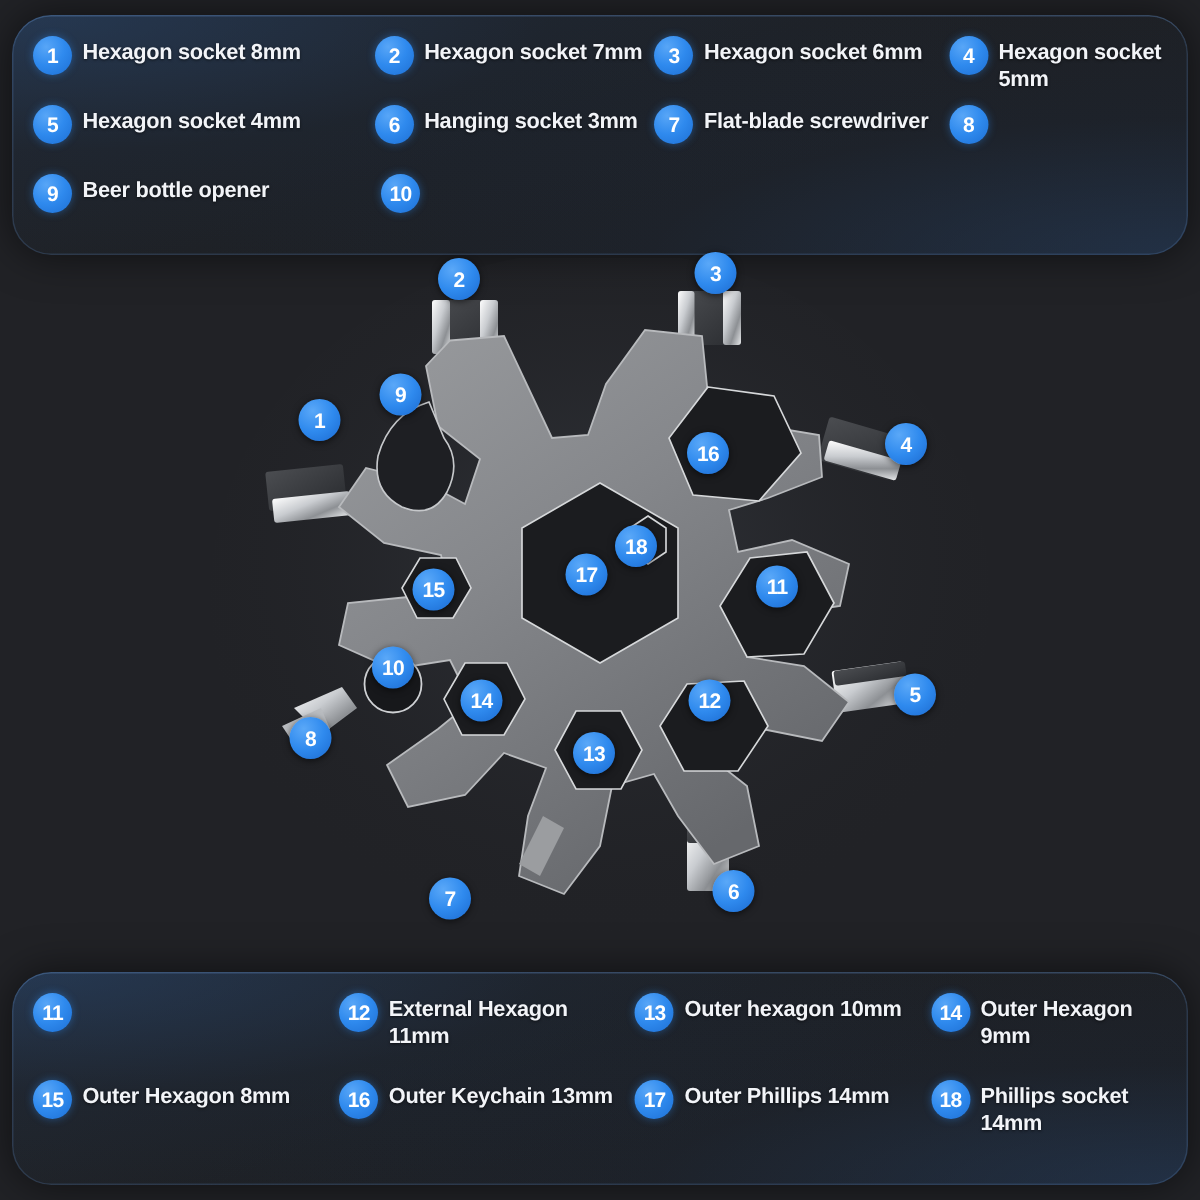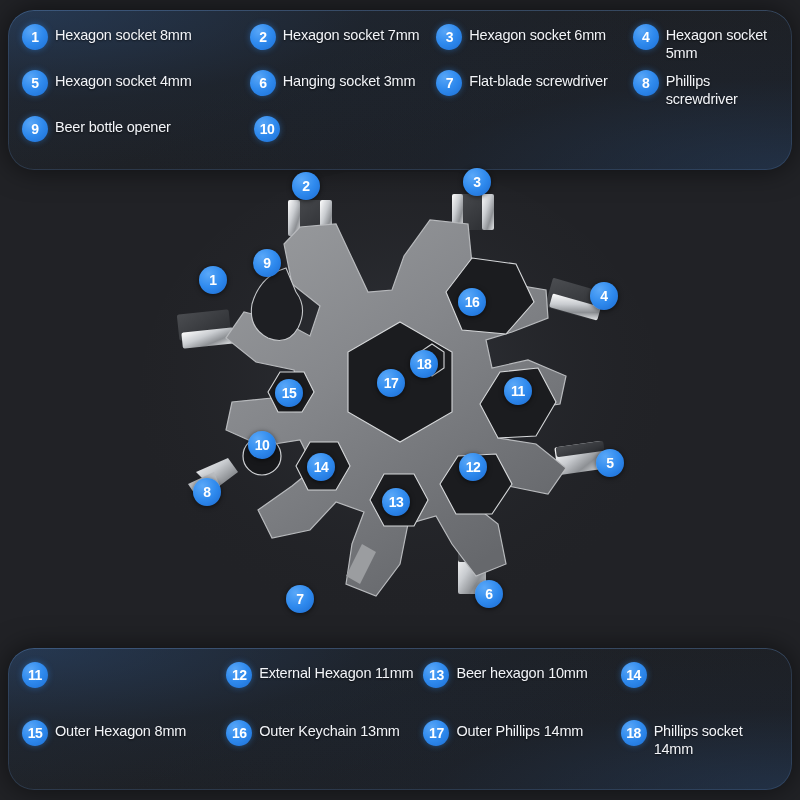--- a/index.html
+++ b/index.html
@@ -82,21 +82,21 @@
     font-weight: 700;
     line-height: 26px;
     text-align: center;
     letter-spacing: -0.5px;
     box-shadow: 0 0 6px rgba(47,138,238,0.45);
   }
 
   .legend-label {
     color: #f2f4f8;
     font-size: 14.5px;
-    font-weight: 400;
+    font-weight: 700;
     line-height: 1.22;
     letter-spacing: -0.2px;
     padding-top: 3px;
     text-shadow: 0 1px 2px rgba(0,0,0,0.6);
   }
 
   
   #tool-stage {
     position: absolute;
     left: 0;
@@ -161,21 +161,20 @@
     <div class="legend-item">
       <div class="badge">6</div>
       <div class="legend-label">Hanging socket 3mm</div>
     </div>
     <div class="legend-item">
       <div class="badge">7</div>
       <div class="legend-label">Flat-blade screwdriver</div>
     </div>
     <div class="legend-item">
       <div class="badge">8</div>
-      <div class="legend-label">Phillips screwdriver</div>
     </div>
   </div>
 
   <div class="legend-row r3">
     <div class="legend-item">
       <div class="badge">9</div>
       <div class="legend-label">Beer bottle opener</div>
     </div>
     <div class="legend-item">
       <div class="badge">10</div>
@@ -302,24 +301,25 @@
   <div class="legend-row">
     <div class="legend-item">
       <div class="badge">11</div>
     </div>
     <div class="legend-item">
       <div class="badge">12</div>
       <div class="legend-label">External Hexagon 11mm</div>
     </div>
     <div class="legend-item">
       <div class="badge">13</div>
-      <div class="legend-label">Beer hexagon 10mm</div>
+      <div class="legend-label">Outer hexagon 10mm</div>
     </div>
     <div class="legend-item">
       <div class="badge">14</div>
+      <div class="legend-label">Outer Hexagon 9mm</div>
     </div>
   </div>
 
   <div class="legend-row">
     <div class="legend-item">
       <div class="badge">15</div>
       <div class="legend-label">Outer Hexagon 8mm</div>
     </div>
     <div class="legend-item">
       <div class="badge">16</div>

